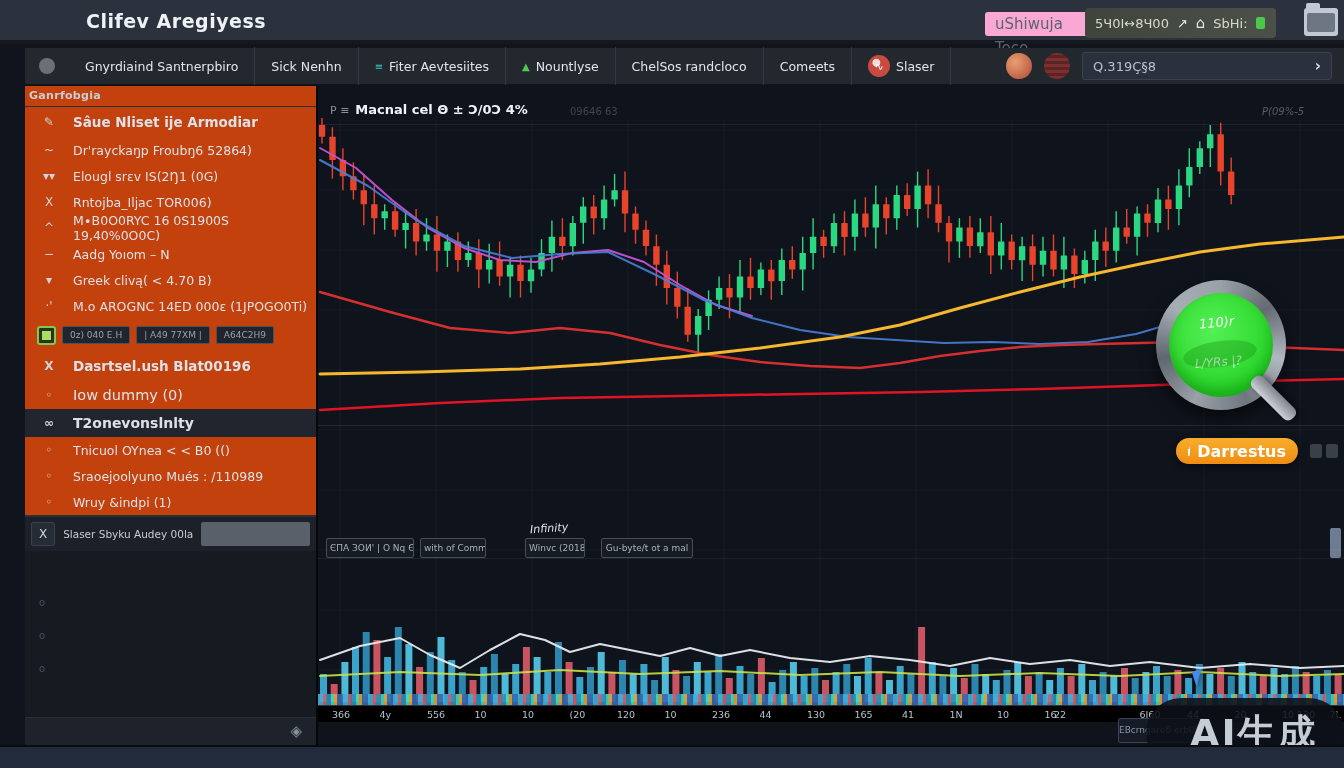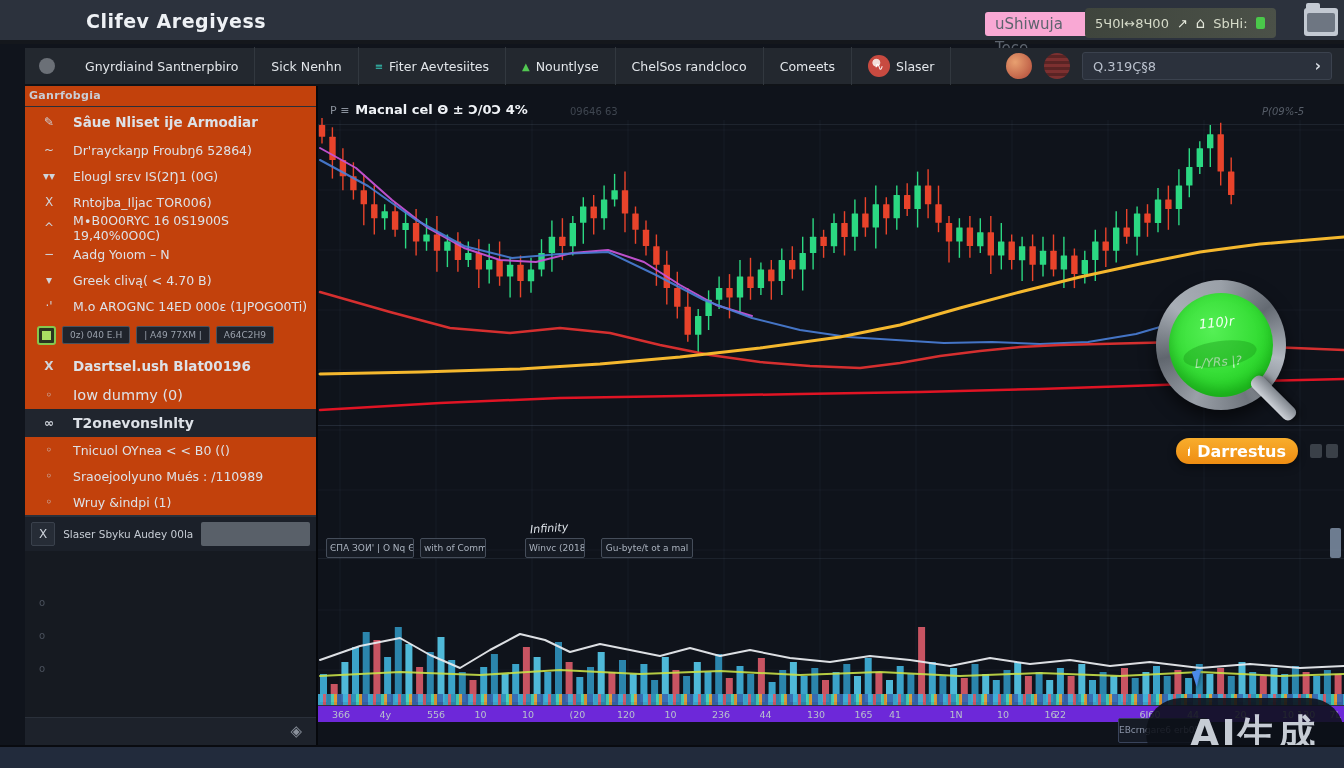--- a/index.html
+++ b/index.html
@@ -103,21 +103,21 @@
     font-size:9px;line-height:18px;text-align:center;border-radius:2px;overflow:hidden;white-space:nowrap;cursor:pointer;padding:0 3px;}
   .tbtn.t1{left:8px;width:88px;}
   .tbtn.t2{left:102px;width:66px;}
   .tbtn.t3{left:207px;width:60px;}
   .tbtn.t4{left:283px;width:92px;}
   .right-thumb{position:absolute;left:1012px;top:442px;width:11px;height:30px;background:#9fb6d0;opacity:.65;border-radius:2px;}
 
   
   .ministrip{position:absolute;left:0;top:608px;width:1026px;height:11px;opacity:.9;
     background:repeating-linear-gradient(90deg,#3fb0d8 0 5px,#d85a68 5px 8px,#2e8fb8 8px 13px,#46d8b8 13px 16px,#e8a030 16px 19px,#3868b0 19px 25px);}
-  .axis{position:absolute;left:0;top:619px;width:1026px;height:17px;background:#6d28d9;border-top:1px solid #2c3340;}
+  .axis{position:absolute;left:0;top:619px;width:1026px;height:17px;background:#000000;border-top:1px solid #2c3340;}
   .axlabel{position:absolute;top:3px;font-size:9.5px;color:#b8c0cc;}
 
   .cursor-blue{position:absolute;left:876px;top:584px;width:0;height:0;border-top:16px solid #4a8ae8;
     border-right:10px solid transparent;transform:rotate(-18deg);filter:drop-shadow(0 1px 2px rgba(0,0,0,.6));}
 
   .foot-box{position:absolute;left:800px;top:632px;width:90px;height:25px;border:1px solid #39435a;background:#161b26;
     color:#8a93a6;font-size:9px;line-height:23px;text-align:left;border-radius:2px;}
   .wm-blob{position:absolute;left:828px;top:612px;width:198px;height:70px;border-radius:36px;background:rgba(12,16,24,.88);}
   .wm-text{position:absolute;left:872px;top:622px;font-size:38px;font-weight:bold;color:rgba(232,237,246,.85);letter-spacing:2px;}
 
@@ -615,21 +615,21 @@
         <span class="axlabel" style="left: 109px;">556</span>
         <span class="axlabel" style="left: 156.5px;">10</span>
         <span class="axlabel" style="left: 204px;">10</span>
         <span class="axlabel" style="left: 251.5px;">(20</span>
         <span class="axlabel" style="left: 299px;">120</span>
         <span class="axlabel" style="left: 346.5px;">10</span>
         <span class="axlabel" style="left: 394px;">236</span>
         <span class="axlabel" style="left: 441.5px;">44</span>
         <span class="axlabel" style="left: 489px;">130</span>
         <span class="axlabel" style="left: 536.5px;">165</span>
-        <span class="axlabel" style="left: 571px;">41</span>
+        <span class="axlabel" style="left: 584px;">41</span>
         <span class="axlabel" style="left: 631.5px;">1N</span>
         <span class="axlabel" style="left: 679px;">10</span>
         <span class="axlabel" style="left: 726.5px;">16</span>
         <span class="axlabel" style="left: 736px;">22</span>
         <span class="axlabel" style="left: 821.5px;">6J60</span>
         <span class="axlabel" style="left: 869px;">44</span>
         <span class="axlabel" style="left: 916.5px;">20</span>
         <span class="axlabel" style="left: 964px;">10 130</span>
         <span class="axlabel" style="left: 1011.5px;">7L</span>
       </div>

